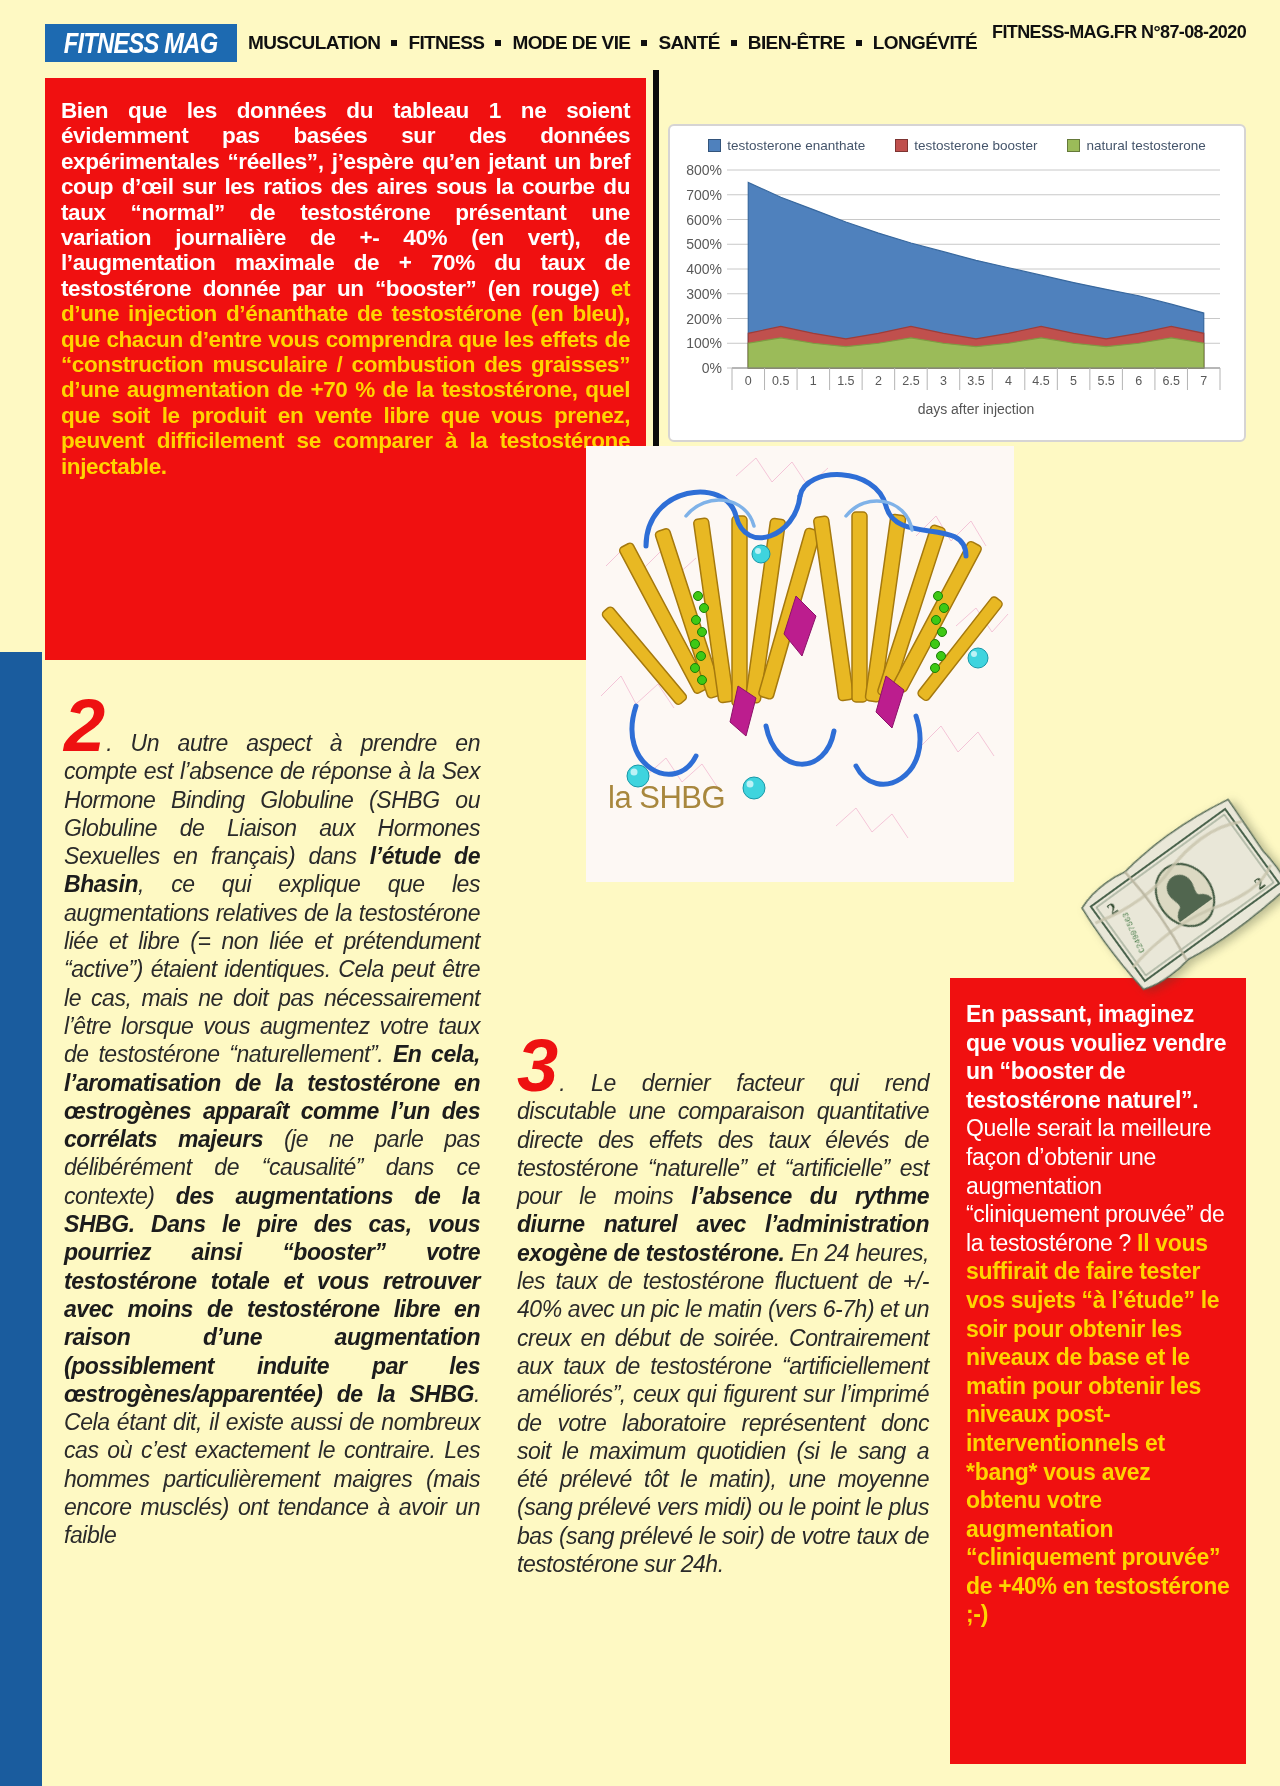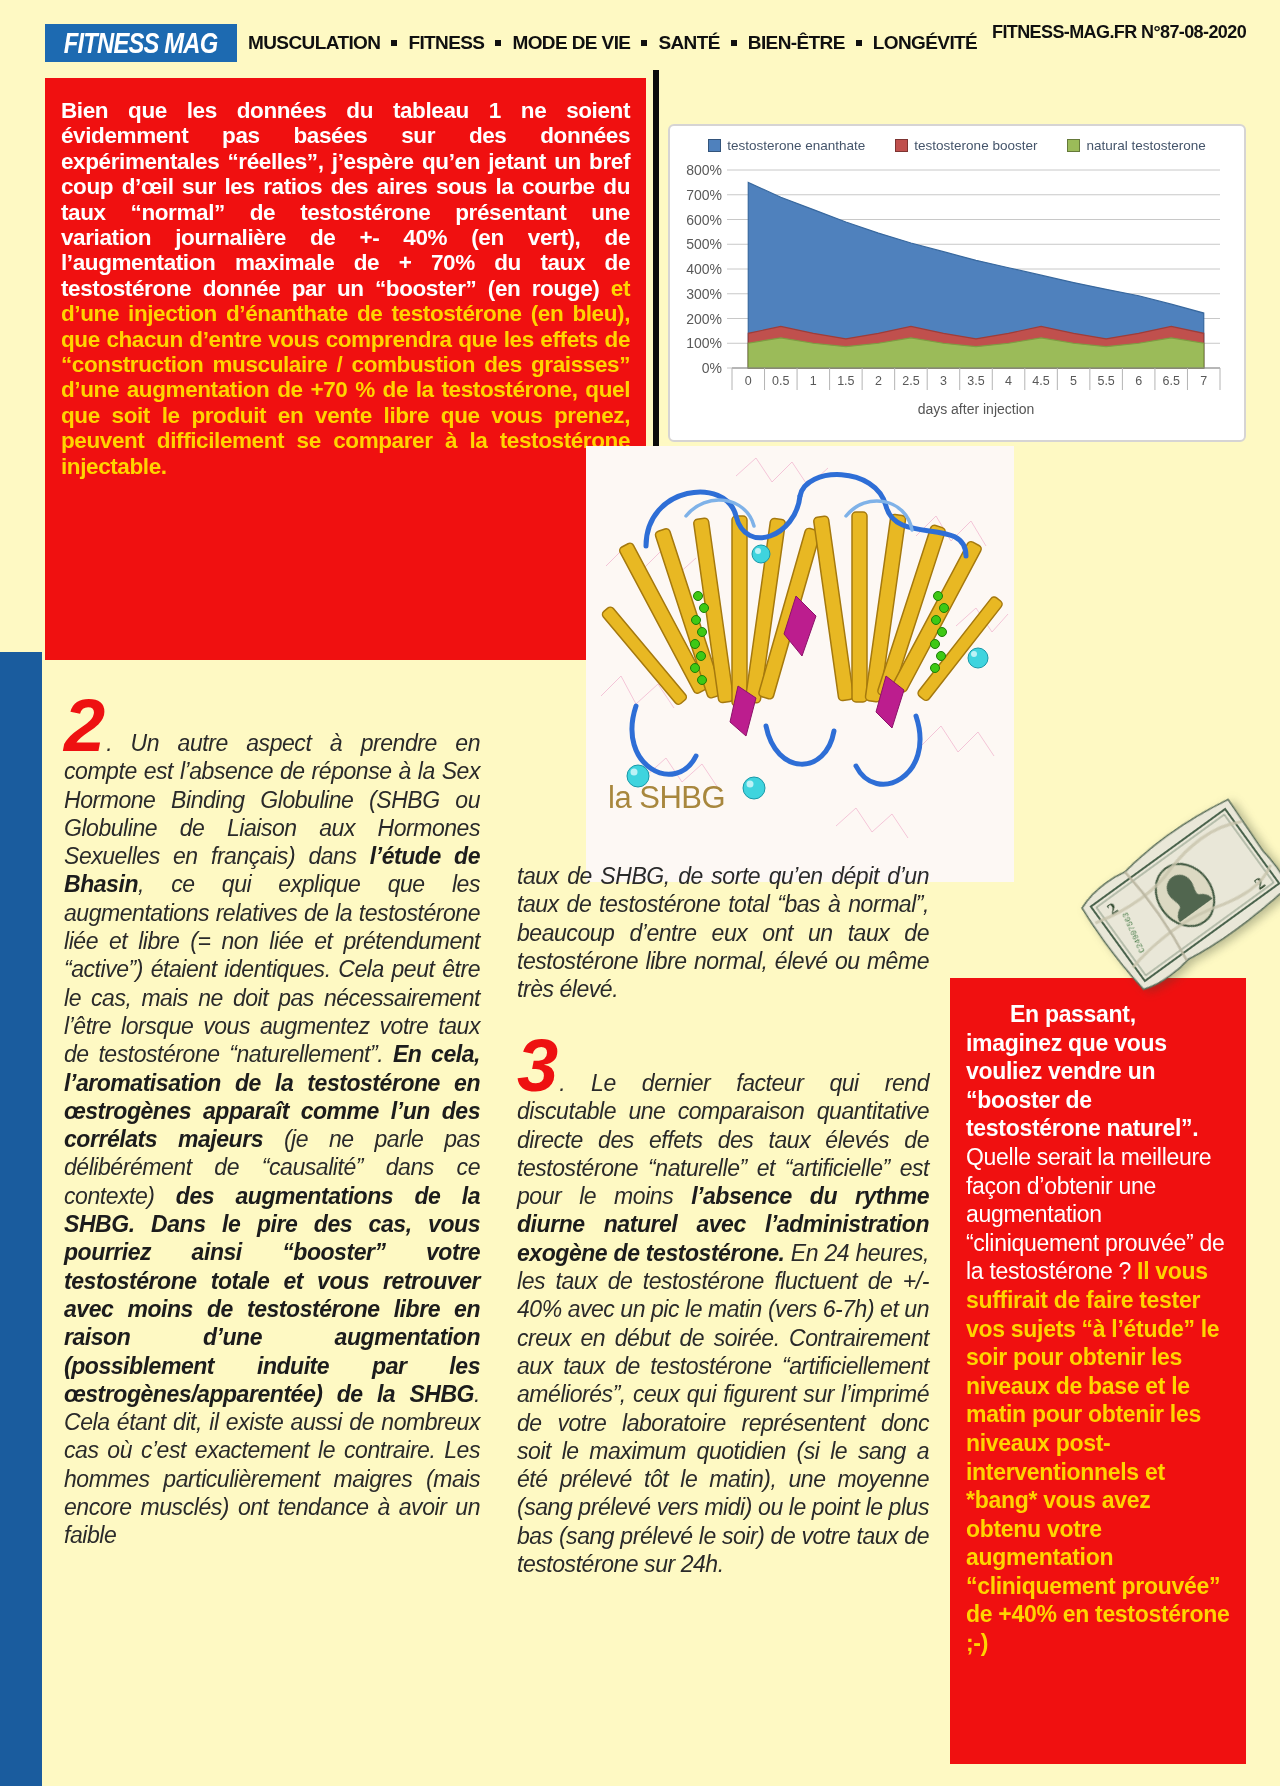--- a/index.html
+++ b/index.html
@@ -38,21 +38,21 @@
   
   .left-bar{position:absolute;left:0;top:652px;width:42px;height:1134px;background:#1a5c9e;}
   .col{position:absolute;text-align:justify;font-size:23px;line-height:28.3px;letter-spacing:-0.45px;color:#2a2a2a;}
   .col p{margin:12px;font-style:italic;}
   .col1{left:52px;top:700px;width:440px;}
   .col2-intro{left:505px;top:850px;width:436px;}
   .col2{left:505px;top:1040px;width:436px;}
   .bignum{font-size:74px;line-height:28.3px;font-weight:bold;color:#ee1111;letter-spacing:-2px;padding-right:3px;}
   .seg-b{font-weight:bold;color:#1c1c1c;}
   .seg-w{color:#fff;}
-  .seg-wb{color:#fff;font-weight:bold;margin-left:44px;}
+  .seg-wb{color:#fff;font-weight:bold;}
   .seg-yb{color:#ffd400;font-weight:bold;}
 
   
   .aside-box{position:absolute;left:950px;top:978px;width:296px;height:786px;background:#f01010;
          padding:22px 16px;box-sizing:border-box;overflow:hidden;}
   .aside-box p{margin:0;font-size:23px;line-height:28.6px;letter-spacing:-0.3px;text-align:left;}
 
   
   .bill{position:absolute;left:1090px;top:835px;width:190px;height:120px;transform:rotate(-36deg);
         filter:drop-shadow(3px 5px 5px rgba(60,70,50,.35));z-index:5;}
@@ -242,23 +242,20 @@
     </svg>
   </div>
   <div class="shbg-caption">la SHBG</div>
 
   <div class="left-bar"></div>
 
   <div class="col col1">
     <p><span class="bignum">2</span><span><span class="seg-n">. Un autre aspect à prendre en compte est l’absence de réponse à la Sex Hormone Binding Globuline (SHBG ou Globuline de Liaison aux Hormones Sexuelles en français) dans </span><span class="seg-b">l’étude de Bhasin</span><span class="seg-n">, ce qui explique que les augmentations relatives de la testostérone liée et libre (= non liée et prétendument “active”) étaient identiques. Cela peut être le cas, mais ne doit pas nécessairement l’être lorsque vous augmentez votre taux de testostérone “naturellement”. </span><span class="seg-b">En cela, l’aromatisation de la testostérone en œstrogènes apparaît comme l’un des corrélats majeurs </span><span class="seg-n">(je ne parle pas délibérément de “causalité” dans ce contexte) </span><span class="seg-b">des augmentations de la SHBG. Dans le pire des cas, vous pourriez ainsi “booster” votre testostérone totale et vous retrouver avec moins de testostérone libre en raison d’une augmentation (possiblement induite par les œstrogènes/apparentée) de la SHBG</span><span class="seg-n">. Cela étant dit, il existe aussi de nombreux cas où c’est exactement le contraire. Les hommes particulièrement maigres (mais encore musclés) ont tendance à avoir un faible</span></span></p>
   </div>
 
-  <div class="col col2-intro">
-    <p>taux de SHBG, de sorte qu’en dépit d’un taux de testostérone total “bas à normal”, beaucoup d’entre eux ont un taux de testostérone libre normal, élevé ou même très élevé.</p>
-  </div>
 
   <div class="col col2">
     <p><span class="bignum">3</span><span><span class="seg-n">. Le dernier facteur qui rend discutable une comparaison quantitative directe des effets des taux élevés de testostérone “naturelle” et “artificielle” est pour le moins </span><span class="seg-b">l’absence du rythme diurne naturel avec l’administration exogène de testostérone.</span><span class="seg-n"> En 24 heures, les taux de testostérone fluctuent de +/- 40% avec un pic le matin (vers 6-7h) et un creux en début de soirée. Contrairement aux taux de testostérone “artificiellement améliorés”, ceux qui figurent sur l’imprimé de votre laboratoire représentent donc soit le maximum quotidien (si le sang a été prélevé tôt le matin), une moyenne (sang prélevé vers midi) ou le point le plus bas (sang prélevé le soir) de votre taux de testostérone sur 24h.</span></span></p>
   </div>
 
   <div class="aside-box">
     <p><span class="seg-wb">En passant, imaginez que vous vouliez vendre un “booster de testostérone naturel”. </span><span class="seg-w">Quelle serait la meilleure façon d’obtenir une augmentation “cliniquement prouvée” de la testostérone ? </span><span class="seg-yb">Il vous suffirait de faire tester vos sujets “à l’étude” le soir pour obtenir les niveaux de base et le matin pour obtenir les niveaux post-interventionnels et *bang* vous avez obtenu votre augmentation “cliniquement prouvée” de +40% en testostérone ;-)</span></p>
   </div>
 
   <div class="bill">

